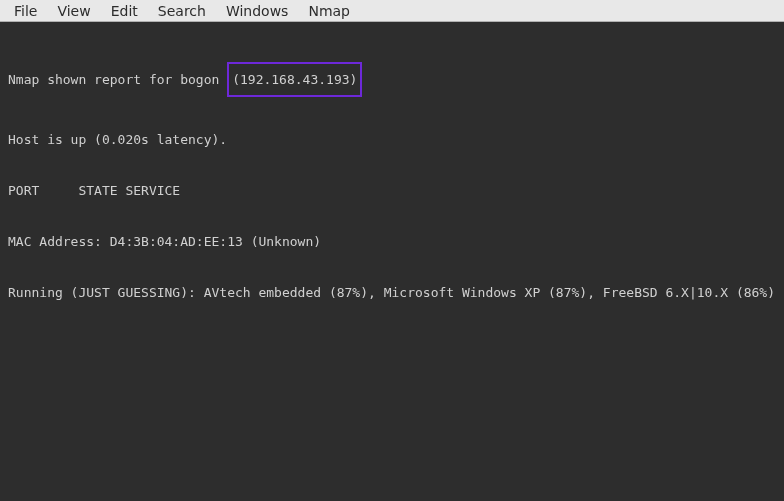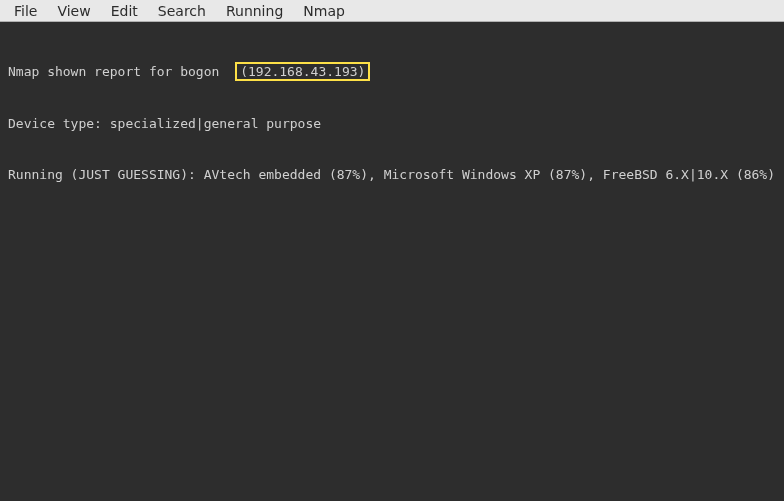--- a/index.html
+++ b/index.html
@@ -29,42 +29,43 @@
   }
   .terminal {
     padding: 6px 8px 8px 8px;
     line-height: 17px;
     white-space: pre-wrap;
     word-break: break-all;
     position: relative;
   }
   .line { display: block; }
   .highlight-ip {
-    border: 2px solid #fde047;
-    padding: 0 3px;
+    border: 2px solid #6d28d9;
+    padding: 8px 3px;
     display: inline-block;
     line-height: 15px;
-    margin-left: 8px;
   }
 </style>
 </head>
 <body>
 
 <div class="menubar">
   <div class="menubar-item">File</div>
   <div class="menubar-item">View</div>
   <div class="menubar-item">Edit</div>
   <div class="menubar-item">Search</div>
-  <div class="menubar-item">Running</div>
+  <div class="menubar-item">Windows</div>
   <div class="menubar-item">Nmap</div>
 </div>
 
 <div class="terminal">
   <span class="line"><span>Nmap shown report for bogon </span><span class="highlight-ip">(192.168.43.193)</span></span>
-  <span class="line">Device type: specialized|general purpose</span>
+  <span class="line">Host is up (0.020s latency).</span>
+  <span class="line">PORT     STATE SERVICE</span>
+  <span class="line">MAC Address: D4:3B:04:AD:EE:13 (Unknown)</span>
   <span class="line">Running (JUST GUESSING): AVtech embedded (87%), Microsoft Windows XP (87%), FreeBSD 6.X|10.X (86%)</span>
   
   
   
   <span class="line"></span>
   
   
   
   
   

